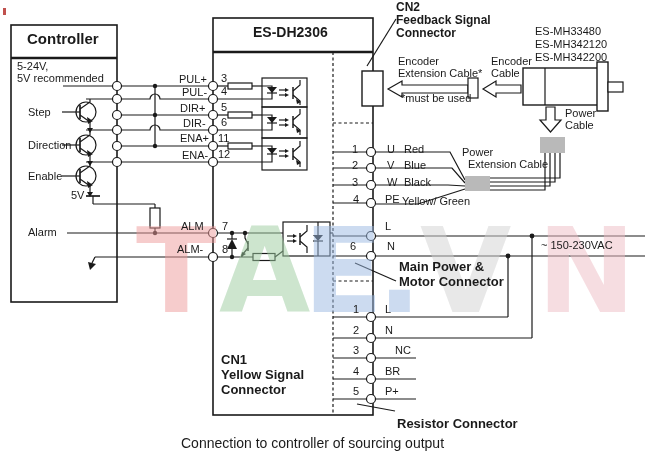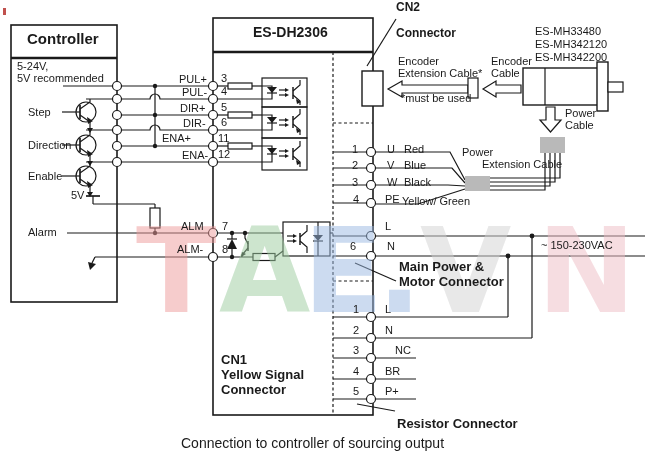--- a/index.html
+++ b/index.html
@@ -312,51 +312,52 @@
 <div class="t b s14" style="left:253px;top:25px;">ES-DH2306</div>
 
 <div class="t" style="left:179px;top:73px;">PUL+</div>
 <div class="t" style="left:221px;top:72px;">3</div>
 <div class="t" style="left:182px;top:86px;">PUL-</div>
 <div class="t" style="left:221px;top:85px;">4</div>
 <div class="t" style="left:180px;top:102px;">DIR+</div>
 <div class="t" style="left:221px;top:101px;">5</div>
 <div class="t" style="left:183px;top:117px;">DIR-</div>
 <div class="t" style="left:221px;top:116px;">6</div>
-<div class="t" style="left:162px;top:132px;">ENA+</div>
+<div class="t" style="left:180px;top:132px;">ENA+</div>
 <div class="t" style="left:218px;top:132px;">11</div>
 <div class="t" style="left:182px;top:149px;">ENA-</div>
 <div class="t" style="left:218px;top:148px;">12</div>
 
 <div class="t" style="left:181px;top:220px;">ALM</div>
 <div class="t" style="left:222px;top:220px;">7</div>
 <div class="t" style="left:177px;top:243px;">ALM-</div>
 <div class="t" style="left:222px;top:243px;">8</div>
 
 <div class="t b s13" style="left:221px;top:353px;">CN1</div>
 <div class="t b s13" style="left:221px;top:368px;">Yellow Signal</div>
 <div class="t b s13" style="left:221px;top:383px;">Connector</div>
 
 <div class="t b s12" style="left:396px;top:1px;">CN2</div>
+<div class="t b s12" style="left:396px;top:14px;">Feedback Signal</div>
 <div class="t b s12" style="left:396px;top:27px;">Connector</div>
 
 <div class="t" style="left:398px;top:55px;">Encoder</div>
 <div class="t" style="left:398px;top:67px;">Extension Cable*</div>
 <div class="t" style="left:401px;top:92px;">*must be used</div>
 <div class="t" style="left:491px;top:55px;">Encoder</div>
 <div class="t" style="left:491px;top:67px;">Cable</div>
 
 <div class="t" style="left:535px;top:25px;">ES-MH33480</div>
 <div class="t" style="left:535px;top:38px;">ES-MH342120</div>
 <div class="t" style="left:535px;top:51px;">ES-MH342200</div>
 <div class="t" style="left:565px;top:107px;">Power</div>
 <div class="t" style="left:565px;top:119px;">Cable</div>
 
 <div class="t" style="left:462px;top:146px;">Power</div>
-<div class="t" style="left:482px;top:158px;text-align:right;">Extension Cable</div>
+<div class="t" style="left:468px;top:158px;text-align:right;">Extension Cable</div>
 
 <div class="t" style="left:352px;top:143px;">1</div>
 <div class="t" style="left:387px;top:143px;">U</div>
 <div class="t" style="left:404px;top:143px;">Red</div>
 <div class="t" style="left:352px;top:159px;">2</div>
 <div class="t" style="left:387px;top:159px;">V</div>
 <div class="t" style="left:404px;top:159px;">Blue</div>
 <div class="t" style="left:352px;top:176px;">3</div>
 <div class="t" style="left:387px;top:176px;">W</div>
 <div class="t" style="left:404px;top:176px;">Black</div>

